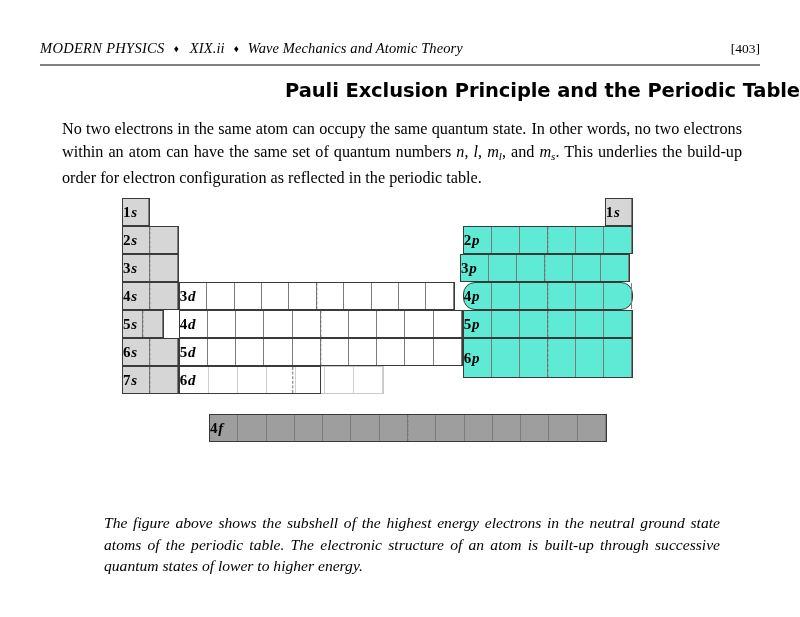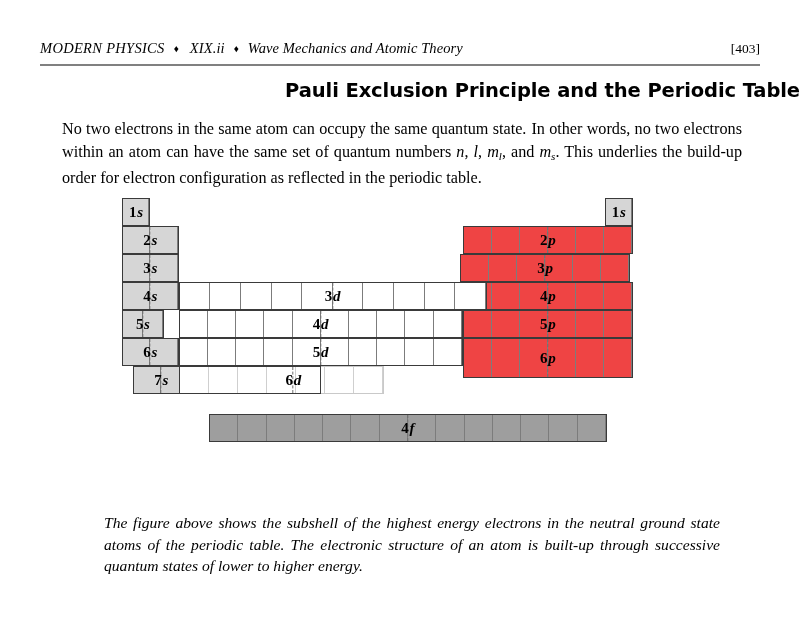--- a/index.html
+++ b/index.html
@@ -104,35 +104,35 @@
   }
   .blk .cell {
     flex: 1 1 0;
     box-sizing: border-box;
     border-right: 1px solid #7c7c7c;
     position: relative;
   }
   .blk .cell:last-child { border-right: none; }
 
   .blk.sblock   { background: #d6d6d6; }
-  .blk.pblock   { background: #ef4444; }
+  .blk.pblock   { background: #5eead4; }
   .blk.dblock   { background: #ffffff; }
   .blk.fblock   { background: #9e9e9e; }
   .blk.faded    { border-color: #c9c9c9; }
   .blk.faded .cell { border-right-color: #cfcfcf; }
 
   .blk .rowlabel {
     position: absolute;
     left: 0;
     top: 0;
     right: 0;
     bottom: 0;
     display: flex;
     align-items: center;
-    justify-content: center;
+    justify-content: flex-start;
     font-size: 15px;
     font-weight: bold;
     letter-spacing: .2px;
     pointer-events: none;
   }
   .blk .rowlabel em {
     font-style: italic;
     font-weight: bold;
     padding-left: .5px;
   }
@@ -225,21 +225,21 @@
     </div>
   </div>
   <div class="blk sblock" style="left:0px; top:140px; width:56.8px; height:28px;">
     <div class="cell"></div>
     <div class="cell"></div>
     <div class="dash"></div>
     <div class="rowlabel">
       <span>6<em>s</em></span>
     </div>
   </div>
-  <div class="blk sblock" style="left:0px; top:168px; width:56.8px; height:28px;margin-left:11px;">
+  <div class="blk sblock" style="left:0px; top:168px; width:56.8px; height:28px;">
     <div class="cell"></div>
     <div class="cell"></div>
     <div class="dash"></div>
     <div class="rowlabel">
       <span>7<em>s</em></span>
     </div>
   </div>
 
   <div class="blk pblock" style="left:340.8px; top:28px; width:170.4px; height:28px;">
     <div class="cell"></div>
@@ -258,21 +258,21 @@
     <div class="cell"></div>
     <div class="cell"></div>
     <div class="cell"></div>
     <div class="cell"></div>
     <div class="cell"></div>
     <div class="dash"></div>
     <div class="rowlabel">
       <span>3<em>p</em></span>
     </div>
   </div>
-  <div class="blk pblock" style="left:340.8px; top:84px; width:170.4px; height:28px;">
+  <div class="blk pblock" style="left:340.8px; top:84px; width:170.4px; height:28px;border-radius:12px;">
     <div class="cell"></div>
     <div class="cell"></div>
     <div class="cell"></div>
     <div class="cell"></div>
     <div class="cell"></div>
     <div class="cell"></div>
     <div class="dash"></div>
     <div class="rowlabel">
       <span>4<em>p</em></span>
     </div>
@@ -295,21 +295,21 @@
     <div class="cell"></div>
     <div class="cell"></div>
     <div class="cell"></div>
     <div class="cell"></div>
     <div class="dash"></div>
     <div class="rowlabel">
       <span>6<em>p</em></span>
     </div>
   </div>
 
-  <div class="blk dblock" style="left:56.8px; top:84px; width:308px; height:28px;">
+  <div class="blk dblock" style="left:56.8px; top:84px; width:276px; height:28px;">
     <div class="cell"></div>
     <div class="cell"></div>
     <div class="cell"></div>
     <div class="cell"></div>
     <div class="cell"></div>
     <div class="cell"></div>
     <div class="cell"></div>
     <div class="cell"></div>
     <div class="cell"></div>
     <div class="cell"></div>

